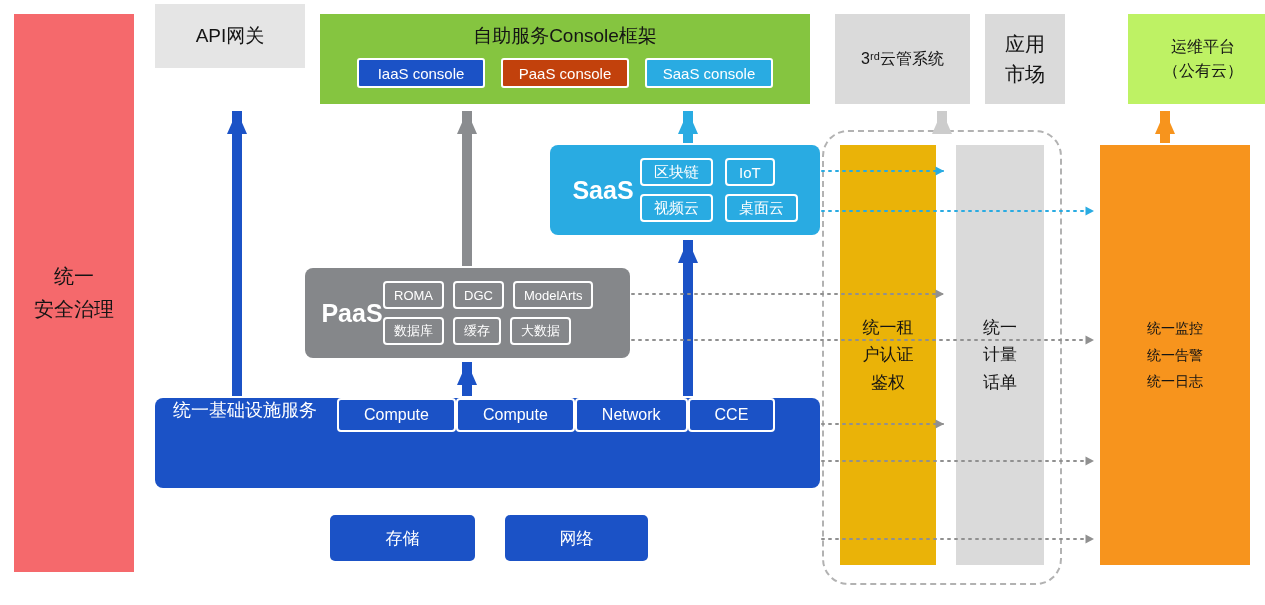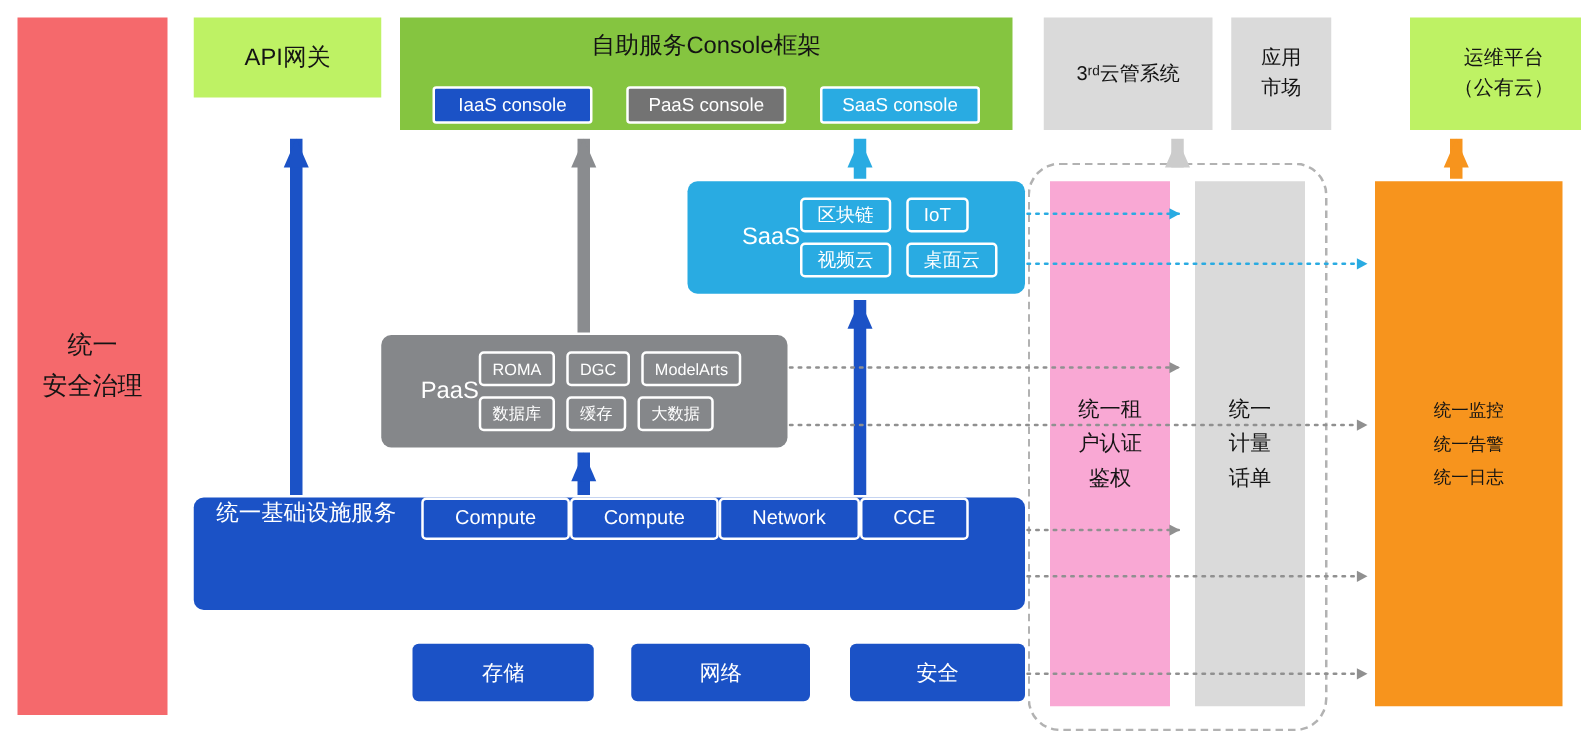--- a/index.html
+++ b/index.html
@@ -3,35 +3,35 @@
 <meta charset="utf-8">
 <style>
   *{margin:0;padding:0;box-sizing:border-box}
   body{background:#fff}
   .canvas{position:relative;width:1265px;height:605px;background:#fff;overflow:hidden;
           font-family:"Liberation Sans","DejaVu Sans",sans-serif;color:#141414}
   .abs{position:absolute}
   .center{display:flex;align-items:center;justify-content:center;text-align:center;white-space:pre-line}
 
   .security-bar{left:14px;top:14px;width:120px;height:558px;background:#F5696C;font-size:20px;line-height:1.65}
-  .api-gateway{left:155px;top:14px;width:150px;height:64px;background:#bef264;font-size:19px}
+  .api-gateway{left:155px;top:4px;width:150px;height:64px;background:#e5e5e5;font-size:19px}
   .console-frame{left:320px;top:14px;width:490px;height:90px;background:#85C540;
                  display:flex;flex-direction:column;align-items:center;padding-top:9px}
   .console-title{font-size:19px}
-  .console-row{display:flex;gap:27px;margin-top:20px}
+  .console-row{display:flex;gap:16px;margin-top:9px}
   .console-sub{width:128px;height:30px;border:2px solid #fff;border-radius:3px;color:#fff;font-size:15px;
                display:flex;align-items:center;justify-content:center}
   .console-sub.iaas{background:#1B52C6}
-  .console-sub.paasc{background:#737373}
+  .console-sub.paasc{background:#c2410c}
   .console-sub.saasc{background:#29ABE2}
   .third-cloud{left:835px;top:14px;width:135px;height:90px;background:#DADADA;font-size:16px}
-  .app-market{left:985px;top:14px;width:80px;height:90px;background:#DADADA;font-size:16px;line-height:1.5}
+  .app-market{left:985px;top:14px;width:80px;height:90px;background:#DADADA;font-size:20px;line-height:1.5}
   .ops-platform{left:1128px;top:14px;width:150px;height:90px;background:#bef264;font-size:16px;line-height:1.5}
 
-  .layer-label{color:#fff;font-size:19px;font-weight:normal;text-align:right}
+  .layer-label{color:#fff;font-size:25px;font-weight:bold;text-align:center}
   .chip-col{display:flex;flex-direction:column;gap:8px}
   .chip-row{display:flex;gap:12px}
   .chip{border:2px solid #fff;border-radius:4px;color:#fff;display:flex;align-items:center;justify-content:center}
 
   .saas-box{left:550px;top:145px;width:270px;height:90px;background:#29ABE2;border-radius:8px;
             display:flex;align-items:center;padding-left:16px}
   .saas-box .layer-label{width:74px}
   .saas-box .chip{height:28px;font-size:15px;padding:0 12px}
 
   .paas-box{left:305px;top:268px;width:325px;height:90px;background:#85878A;border-radius:8px;
@@ -46,21 +46,21 @@
   .infra-box .chip{height:34px;font-size:16px;padding:0 25px}
   .infra-box .chip-row{gap:0}
 
   .hw{background:#1B52C6;border-radius:5px;color:#fff;font-size:17px;height:46px;top:515px}
   .hw0{left:155px;width:145px}
   .hw1{left:330px;width:145px}
   .hw2{left:505px;width:143px}
   .hw3{left:680px;width:140px}
 
   .dashed-container{left:822px;top:130px;width:240px;height:455px;border:2px dashed #B2B2B2;border-radius:26px}
-  .auth-bar{left:840px;top:145px;width:96px;height:420px;background:#f9a8d4;font-size:17px;line-height:1.6}
+  .auth-bar{left:840px;top:145px;width:96px;height:420px;background:#eab308;font-size:17px;line-height:1.6}
   .billing-bar{left:956px;top:145px;width:88px;height:420px;background:#DADADA;font-size:17px;line-height:1.6}
   .monitor-bar{left:1100px;top:145px;width:150px;height:420px;background:#F7941D;font-size:14px;line-height:1.9}
 
   .arrows{position:absolute;inset:0;z-index:5;pointer-events:none}
   .arrows .dot{stroke-width:2px;stroke-dasharray:2 5;stroke-linecap:round;fill:none}
   .arrows .thick{fill:none}
 </style>
 </head>
 <body>
 
@@ -121,21 +121,20 @@
     <div class="chip-row">
       <div class="chip">Compute</div>
       <div class="chip">Compute</div>
       <div class="chip">Network</div>
       <div class="chip">CCE</div>
     </div>
   </div>
 
   <div class="abs center hw hw1">存储</div>
   <div class="abs center hw hw2">网络</div>
-  <div class="abs center hw hw3">安全</div>
 
   <div class="abs dashed-container"></div>
   <div class="abs center auth-bar">统一租
 户认证
 鉴权</div>
   <div class="abs center billing-bar">统一
 计量
 话单</div>
   <div class="abs center monitor-bar">统一监控
 统一告警

